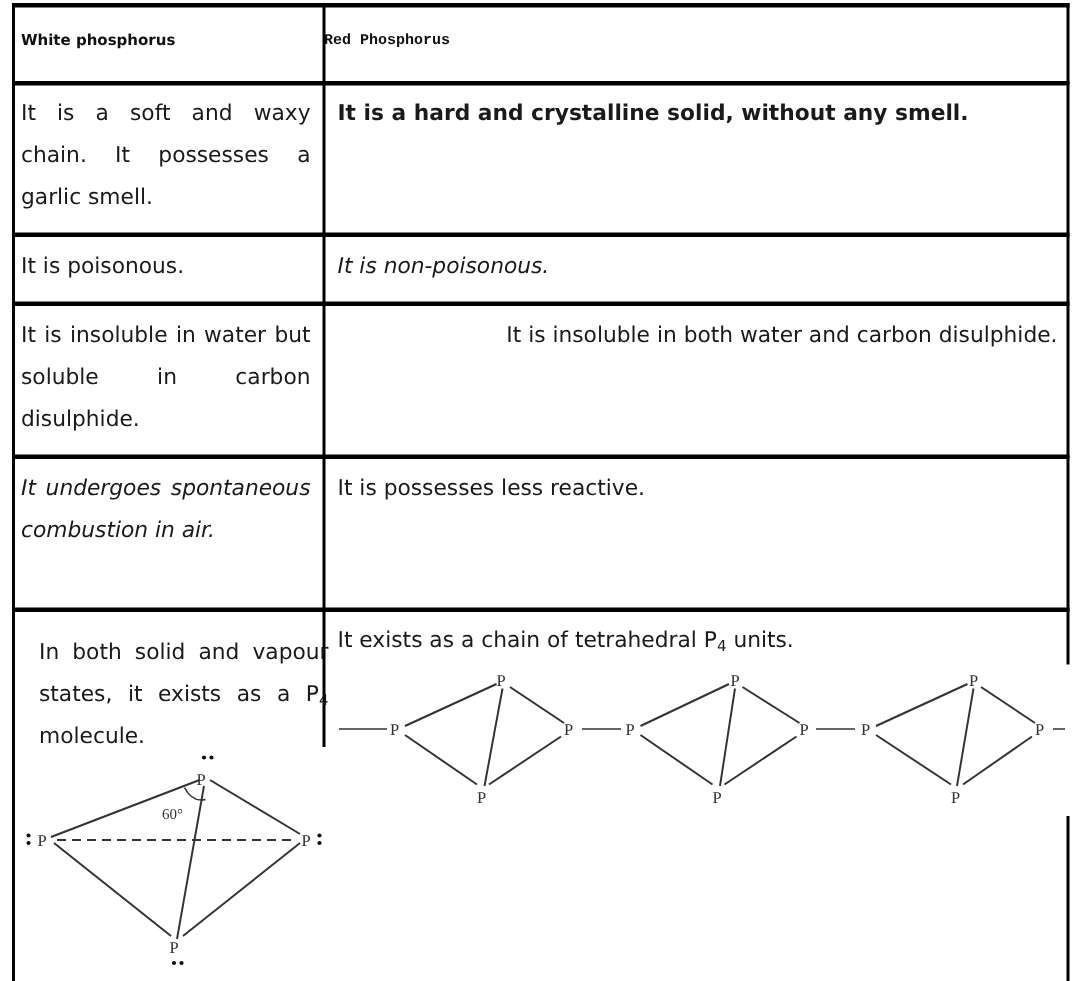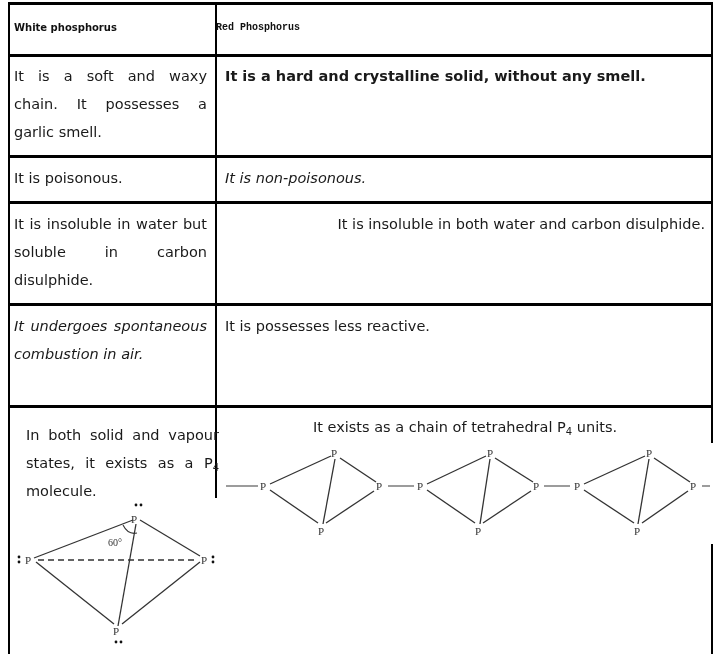--- a/index.html
+++ b/index.html
@@ -40,21 +40,21 @@
 
 <div class="cell just" style="left:14px;top:210px;width:193px;">It is insoluble in water but soluble in carbon disulphide.</div>
 <div class="cell" style="left:225px;top:210px;width:480px;text-align:right;">It is insoluble in both water and carbon disulphide.</div>
 
 <div class="cell just" style="left:14px;top:312px;width:193px;font-style:italic;">It undergoes spontaneous combustion in air.</div>
 <div class="cell" style="left:225px;top:312px;width:480px;">It is possesses less reactive.</div>
 
 <div class="cell just" style="left:14px;top:421px;width:193px;margin-left:12px;">
   <span>In both solid and vapour states, it exists as a P</span><sub>4</sub><span> molecule.</span>
 </div>
-<div class="cell" style="left:225px;top:413px;width:480px;text-align:center;">
+<div class="cell" style="left:225px;top:413px;width:480px;">
   <span>It exists as a chain of tetrahedral P</span><sub>4</sub><span> units.</span>
 </div>
 
 <div style="position:absolute;left:10px;top:498px;width:240px;height:156px;background:#fff;">
   <svg width="240" height="156" viewBox="0 0 240 156">
     <g stroke="#333" stroke-width="1.3" fill="none">
       <line x1="24" y1="60" x2="123" y2="22"></line>
       <line x1="130" y1="22" x2="190" y2="58"></line>
       <line x1="126" y1="26" x2="108" y2="128"></line>
       <line x1="26" y1="64" x2="104" y2="126"></line>

